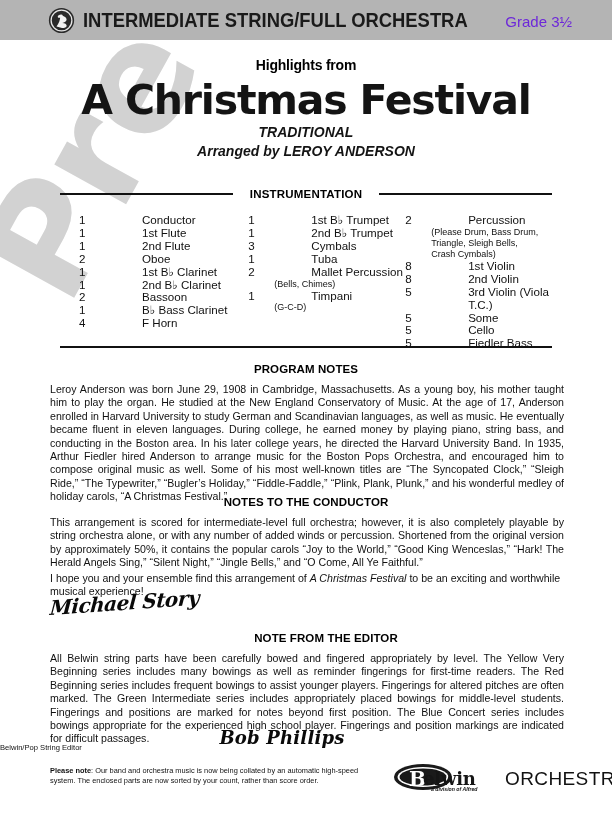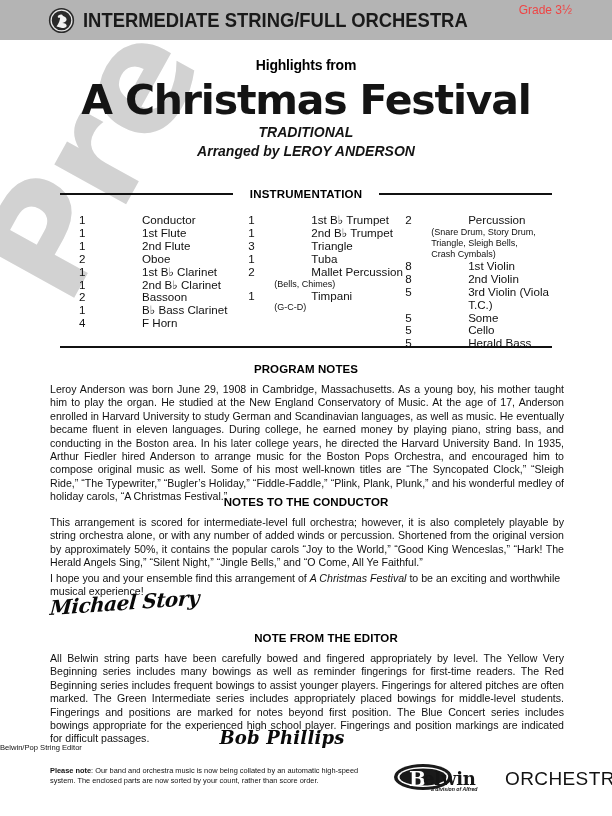--- a/index.html
+++ b/index.html
@@ -67,23 +67,23 @@
     font-size: 20px;
     letter-spacing: 0px;
     color: #1a1a1a;
     transform: scaleX(0.92);
     transform-origin: left top;
     z-index: 4;
   }
   .header-grade {
     position: absolute;
     right: 40px;
-    top: 3px;
-    font-size: 12px;
-    color: #ef4444;
+    top: 13px;
+    font-size: 15px;
+    color: #6d28d9;
     z-index: 4;
   }
 
   
   .content { position: relative; z-index: 2; }
 
   .highlights {
     position: absolute;
     left: 0; top: 57px;
     width: 612px;
@@ -354,21 +354,21 @@
           <div class="instr-line">
             <span class="instr-qty">1</span>
             <span class="instr-name">1st B♭ Trumpet</span>
           </div>
           <div class="instr-line">
             <span class="instr-qty">1</span>
             <span class="instr-name">2nd B♭ Trumpet</span>
           </div>
           <div class="instr-line">
             <span class="instr-qty">3</span>
-            <span class="instr-name">Triangle</span>
+            <span class="instr-name">Cymbals</span>
           </div>
           <div class="instr-line">
             <span class="instr-qty">1</span>
             <span class="instr-name">Tuba</span>
           </div>
           <div class="instr-line">
             <span class="instr-qty">2</span>
             <span class="instr-name">Mallet Percussion</span>
           </div>
           <div class="instr-sub">(Bells, Chimes)</div>
@@ -376,21 +376,21 @@
             <span class="instr-qty">1</span>
             <span class="instr-name">Timpani</span>
           </div>
           <div class="instr-sub">(G-C-D)</div>
         </div>
       <div class="instr-col c3">
           <div class="instr-line">
             <span class="instr-qty">2</span>
             <span class="instr-name">Percussion</span>
           </div>
-          <div class="instr-sub">(Snare Drum, Story Drum,</div>
+          <div class="instr-sub">(Please Drum, Bass Drum,</div>
           <div class="instr-sub">Triangle, Sleigh Bells,</div>
           <div class="instr-sub">Crash Cymbals)</div>
           <div class="instr-line">
             <span class="instr-qty">8</span>
             <span class="instr-name">1st Violin</span>
           </div>
           <div class="instr-line">
             <span class="instr-qty">8</span>
             <span class="instr-name">2nd Violin</span>
           </div>
@@ -401,21 +401,21 @@
           <div class="instr-line">
             <span class="instr-qty">5</span>
             <span class="instr-name">Some</span>
           </div>
           <div class="instr-line">
             <span class="instr-qty">5</span>
             <span class="instr-name">Cello</span>
           </div>
           <div class="instr-line">
             <span class="instr-qty">5</span>
-            <span class="instr-name">Herald Bass</span>
+            <span class="instr-name">Fiedler Bass</span>
           </div>
         </div>
     </div>
     <div class="instr-bottom-rule"></div>
 
     <div class="section-title" style="top:363px;">PROGRAM NOTES</div>
     <div class="para" style="top:383px;">Leroy Anderson was born June 29, 1908 in Cambridge, Massachusetts. As a young boy, his mother taught him to play the organ. He studied at the New England Conservatory of Music. At the age of 17, Anderson enrolled in Harvard University to study German and Scandinavian languages, as well as music. He eventually became fluent in eleven languages. During college, he earned money by playing piano, string bass, and conducting in the Boston area. In his later college years, he directed the Harvard University Band. In 1935, Arthur Fiedler hired Anderson to arrange music for the Boston Pops Orchestra, and encouraged him to compose original music as well. Some of his most well-known titles are “The Syncopated Clock,” “Sleigh Ride,” “The Typewriter,” “Bugler’s Holiday,” “Fiddle-Faddle,” “Plink, Plank, Plunk,” and his wonderful medley of holiday carols, “A Christmas Festival.”</div>
 
     <div class="section-title" style="top:496px;">NOTES TO THE CONDUCTOR</div>
     <div class="para" style="top:516px;">This arrangement is scored for intermediate-level full orchestra; however, it is also completely playable by string orchestra alone, or with any number of added winds or percussion. Shortened from the original version by approximately 50%, it contains the popular carols “Joy to the World,” “Good King Wenceslas,” “Hark! The Herald Angels Sing,” “Silent Night,” “Jingle Bells,” and “O Come, All Ye Faithful.”</div>

